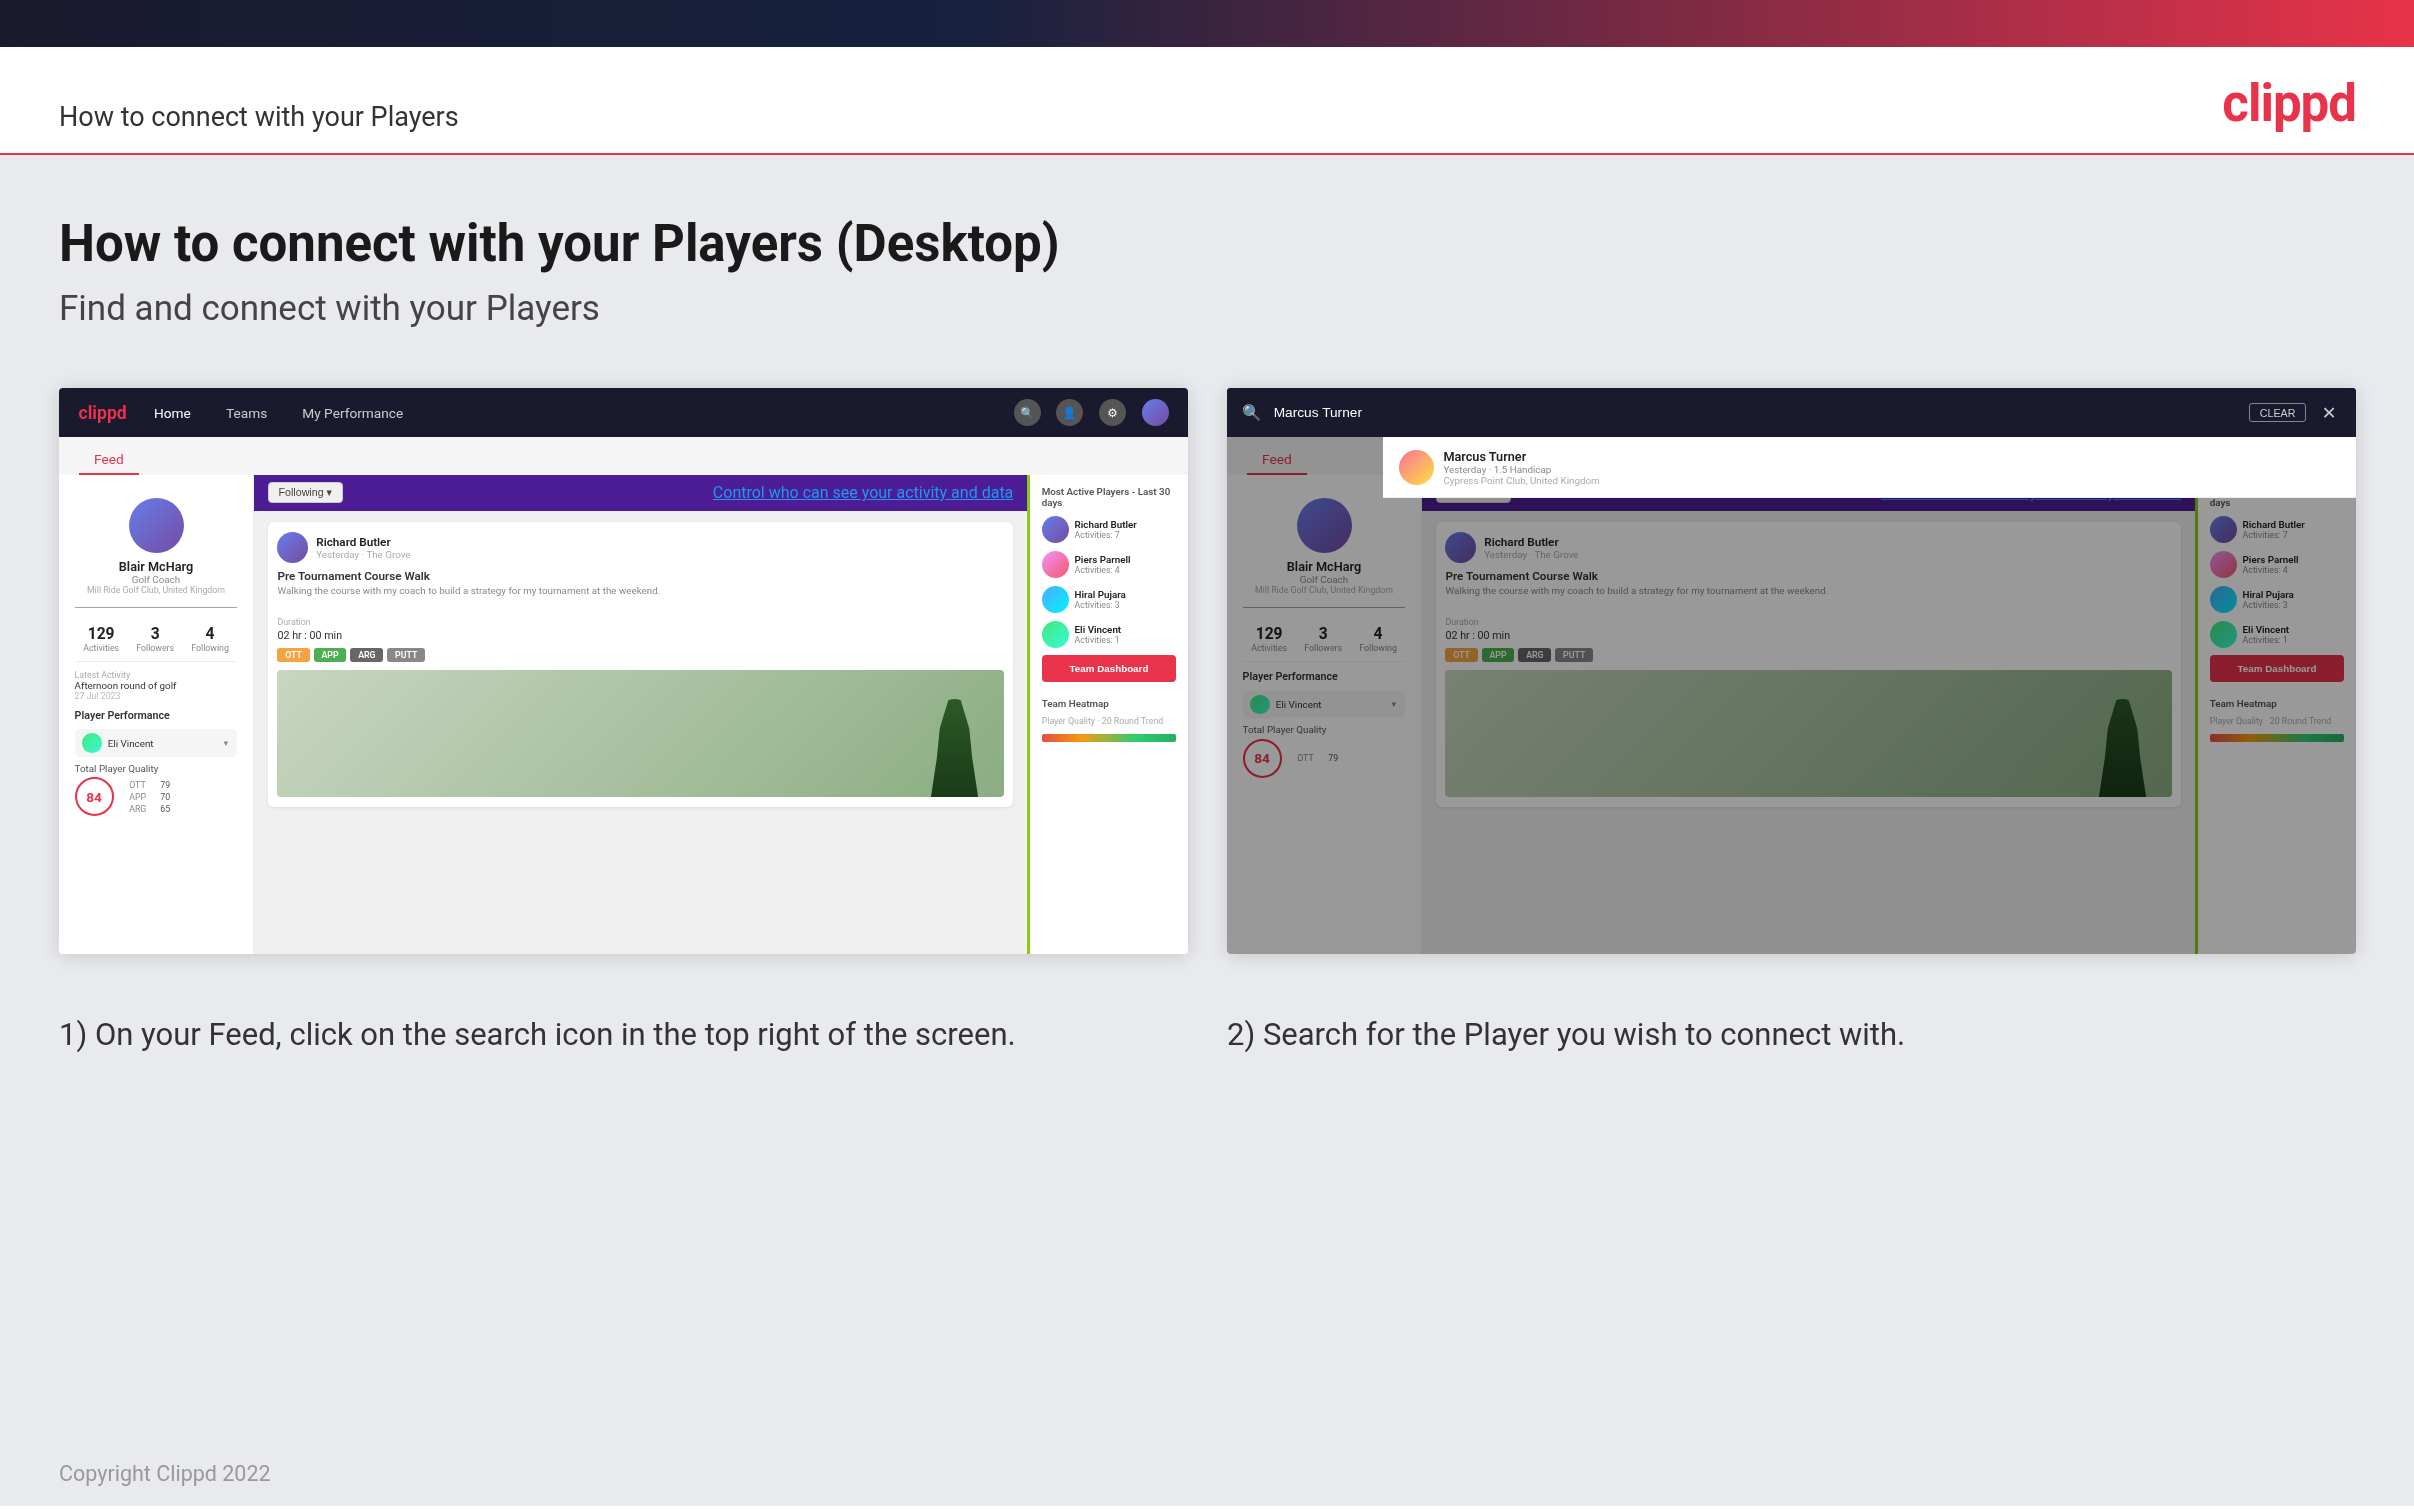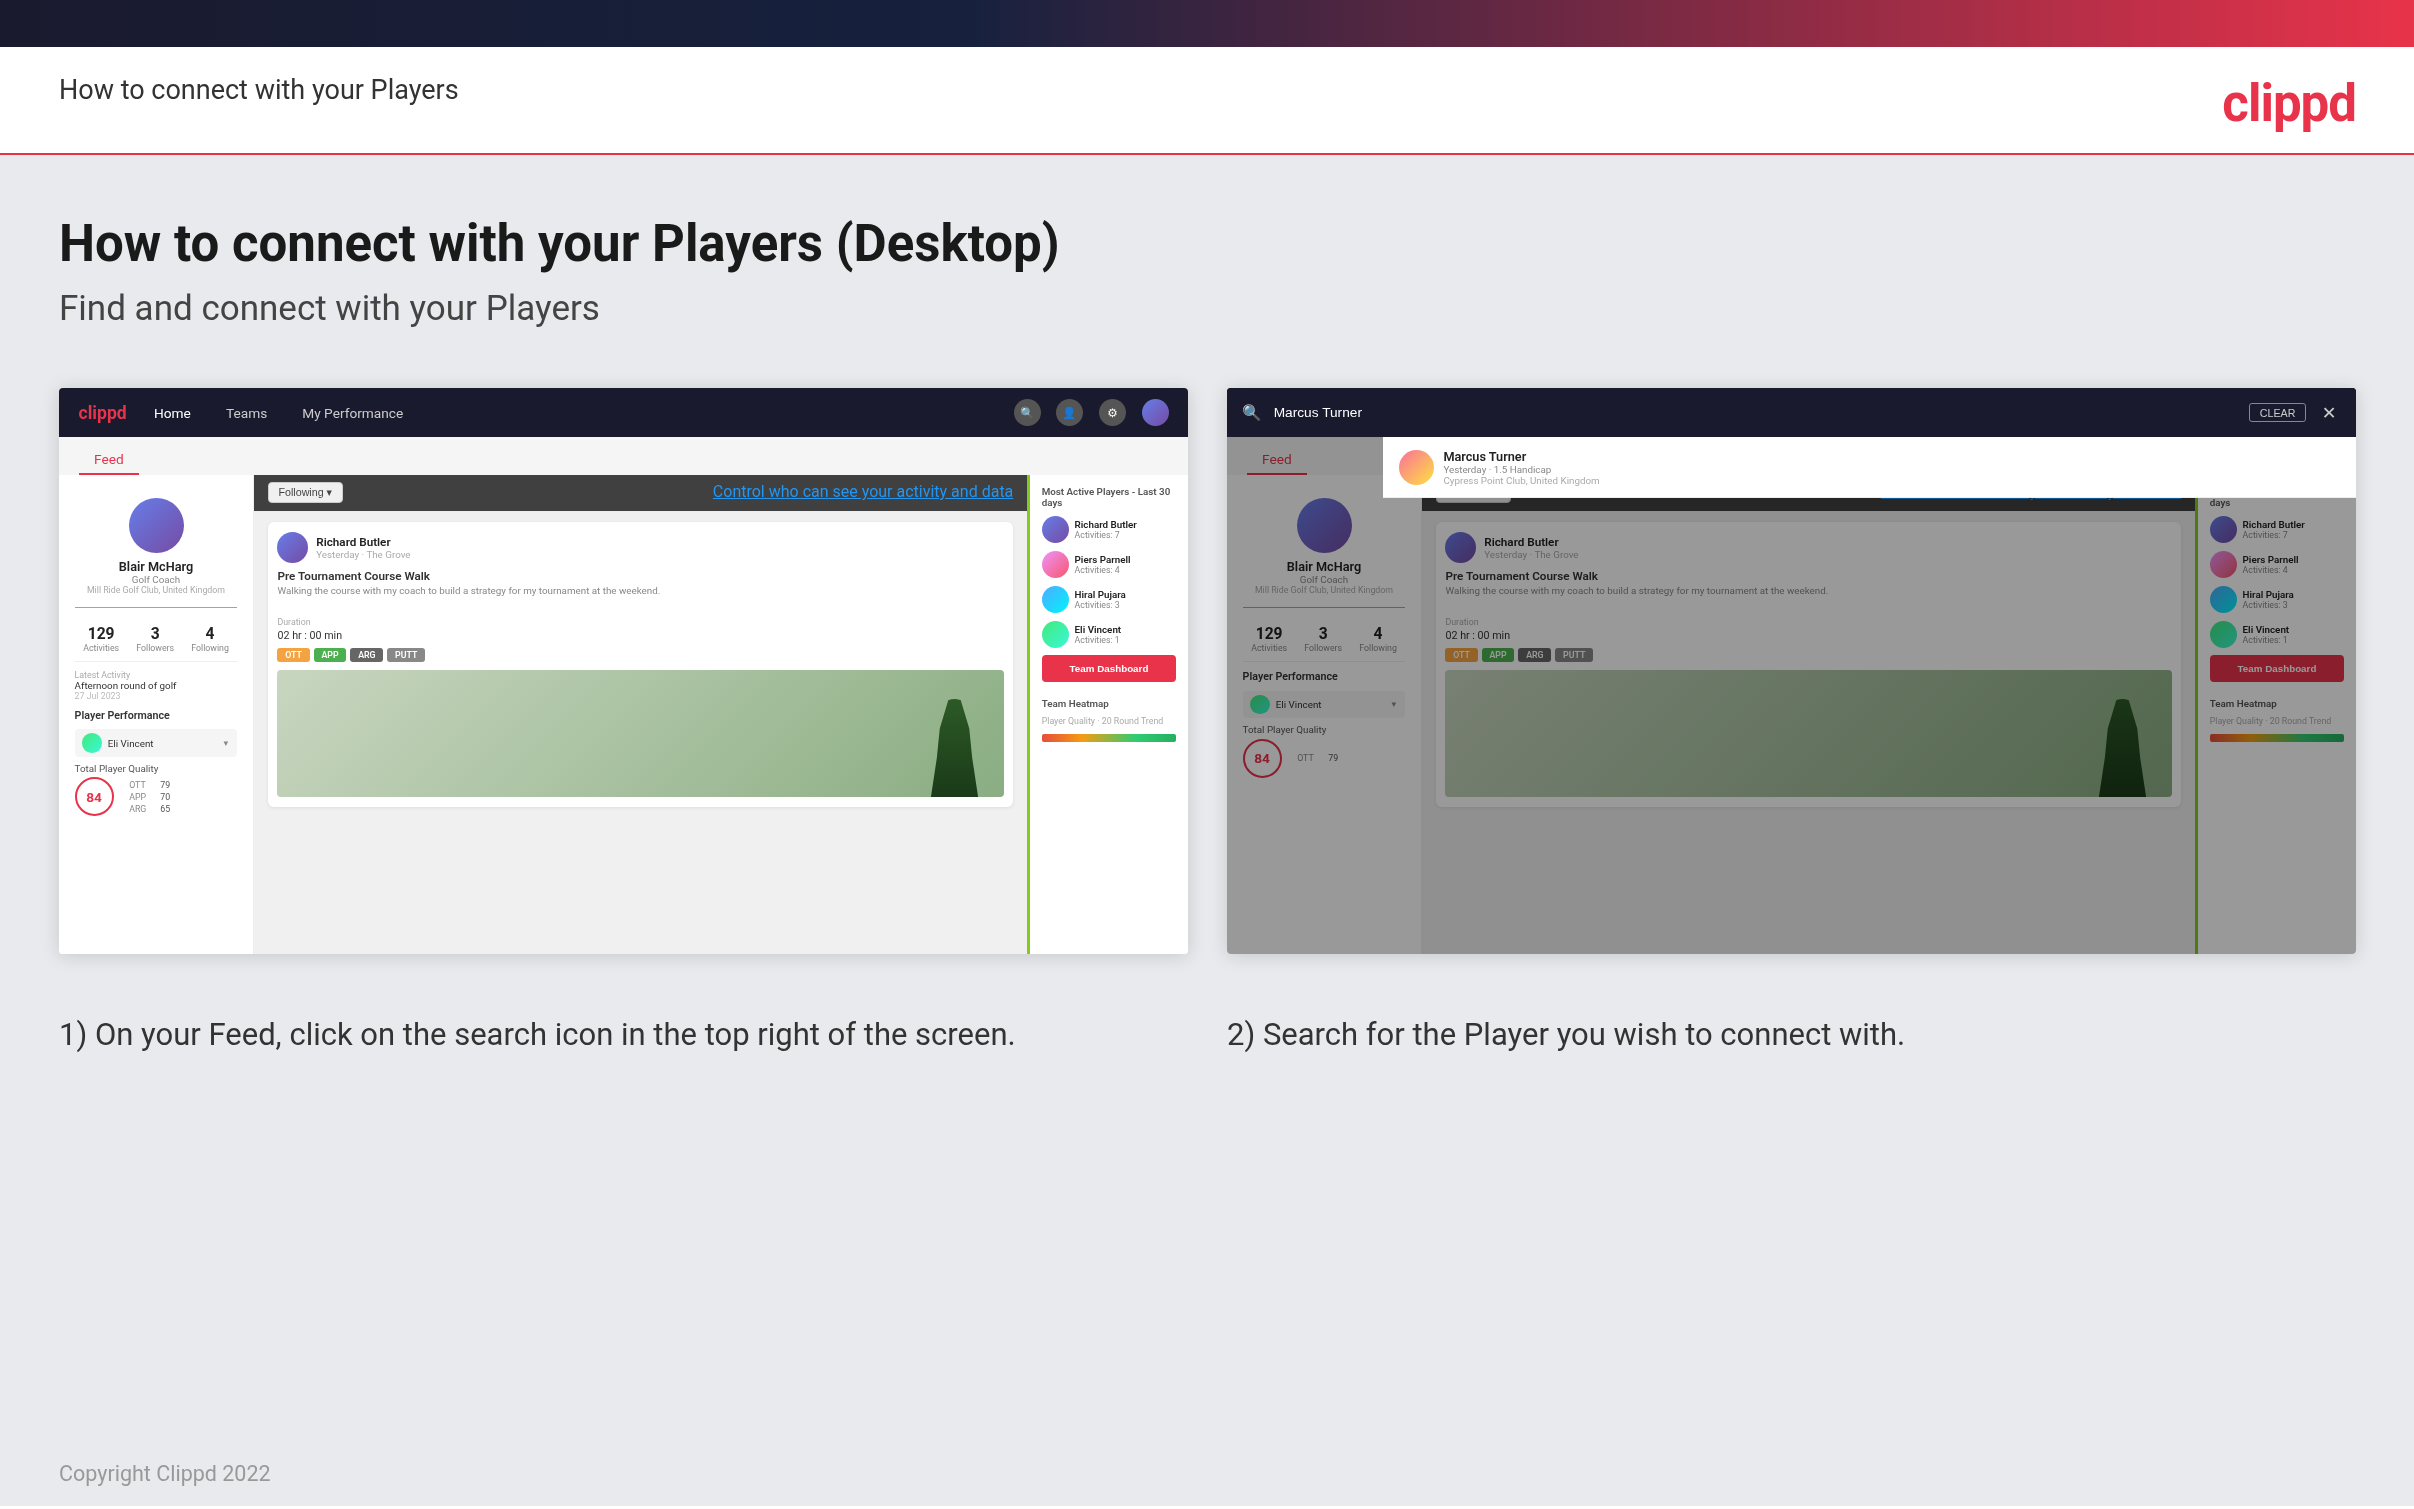--- a/index.html
+++ b/index.html
@@ -13,21 +13,21 @@
 
     
     .top-bar {
       height: 47px;
       background: linear-gradient(90deg, #1a1a2e 0%, #16213e 40%, #e8334a 100%);
     }
 
     
     .header {
       display: flex;
-      align-items: flex-start;
+      align-items: flex-end;
       justify-content: space-between;
       padding: 27px 59px 19.5px 59px;
       border-bottom: 2px solid #e8334a;
       margin-bottom: 0;
     }
 
     .header-title {
       font-size: 27px;
       color: #333;
       font-weight: 400;
@@ -330,23 +330,24 @@
 
     
     .middle-panel {
       flex: 1;
       background: #f0f0f0;
       overflow: hidden;
     }
 
     .following-bar {
       display: flex;
+      align-items: center;
       justify-content: space-between;
       padding: 7.8px 13.7px;
-      background: #404040;
+      background: #4c1d95;
       border-bottom: 1px solid #eee;
     }
 
     .following-btn {
       background: #f0f0f0;
       border: 1px solid #ccc;
       border-radius: 3.9px;
       padding: 2.9px 9.8px;
       font-size: 10.7px;
       color: #444;

